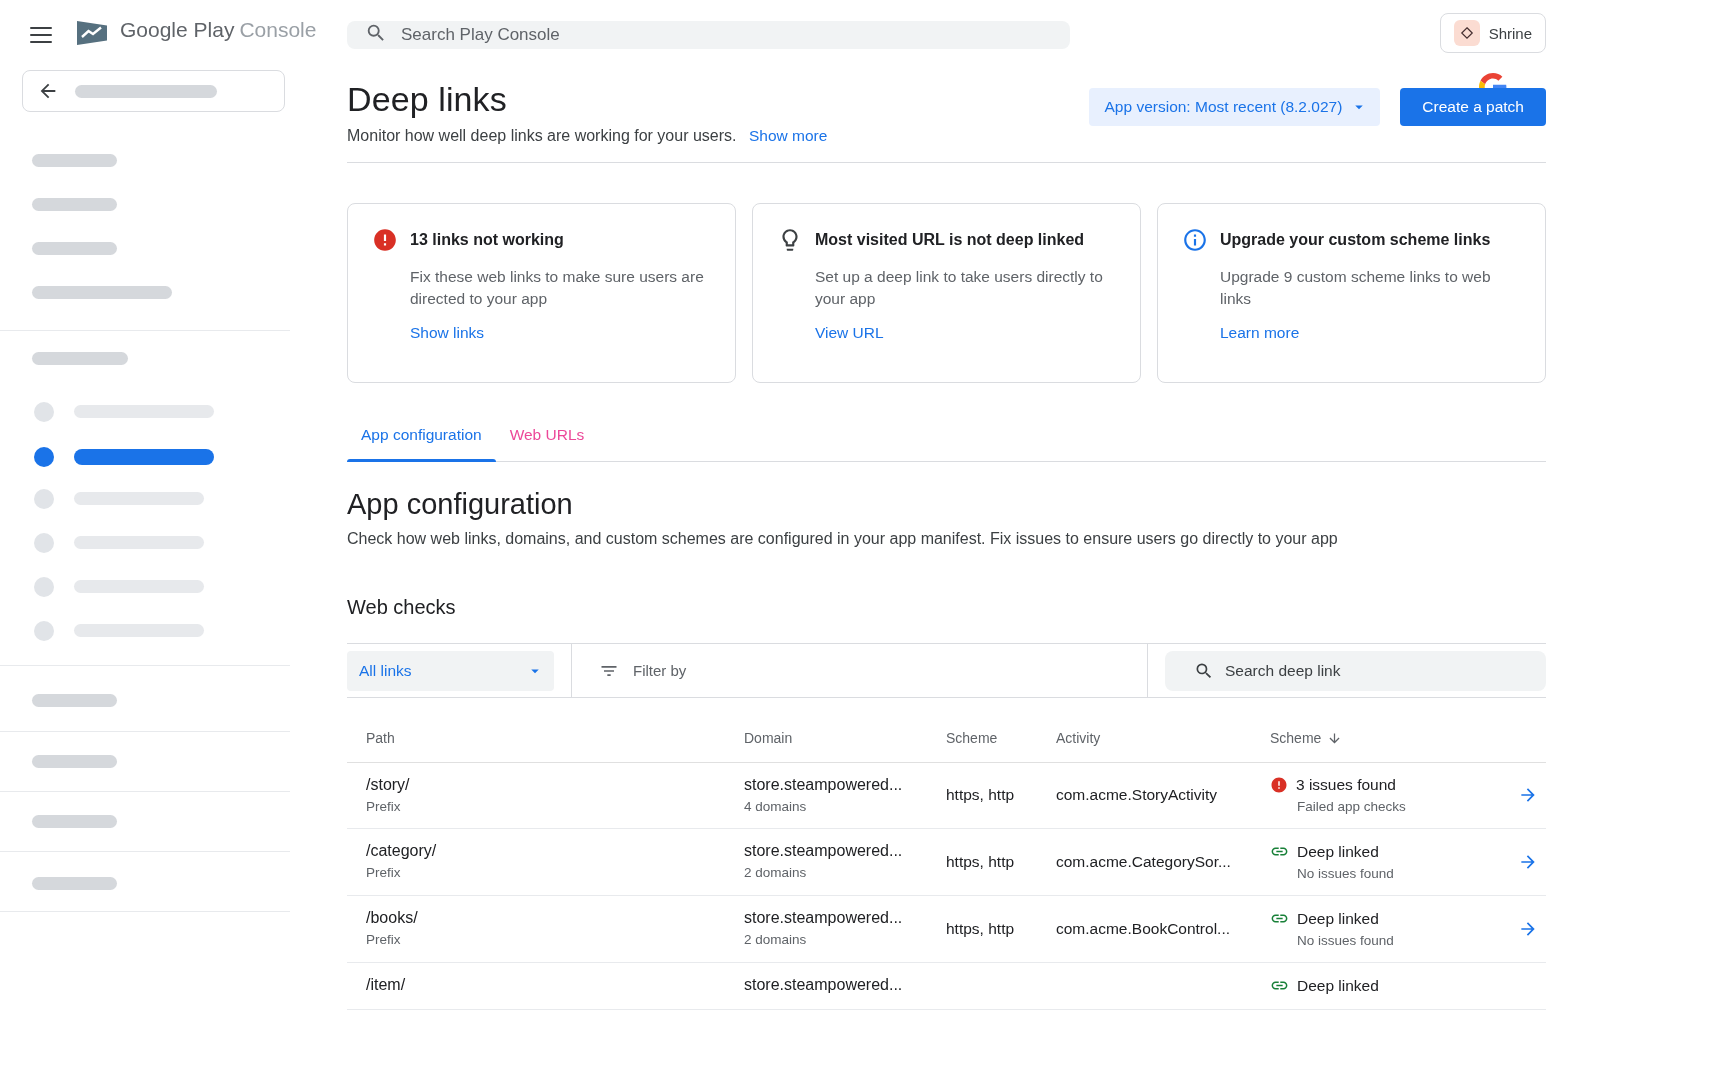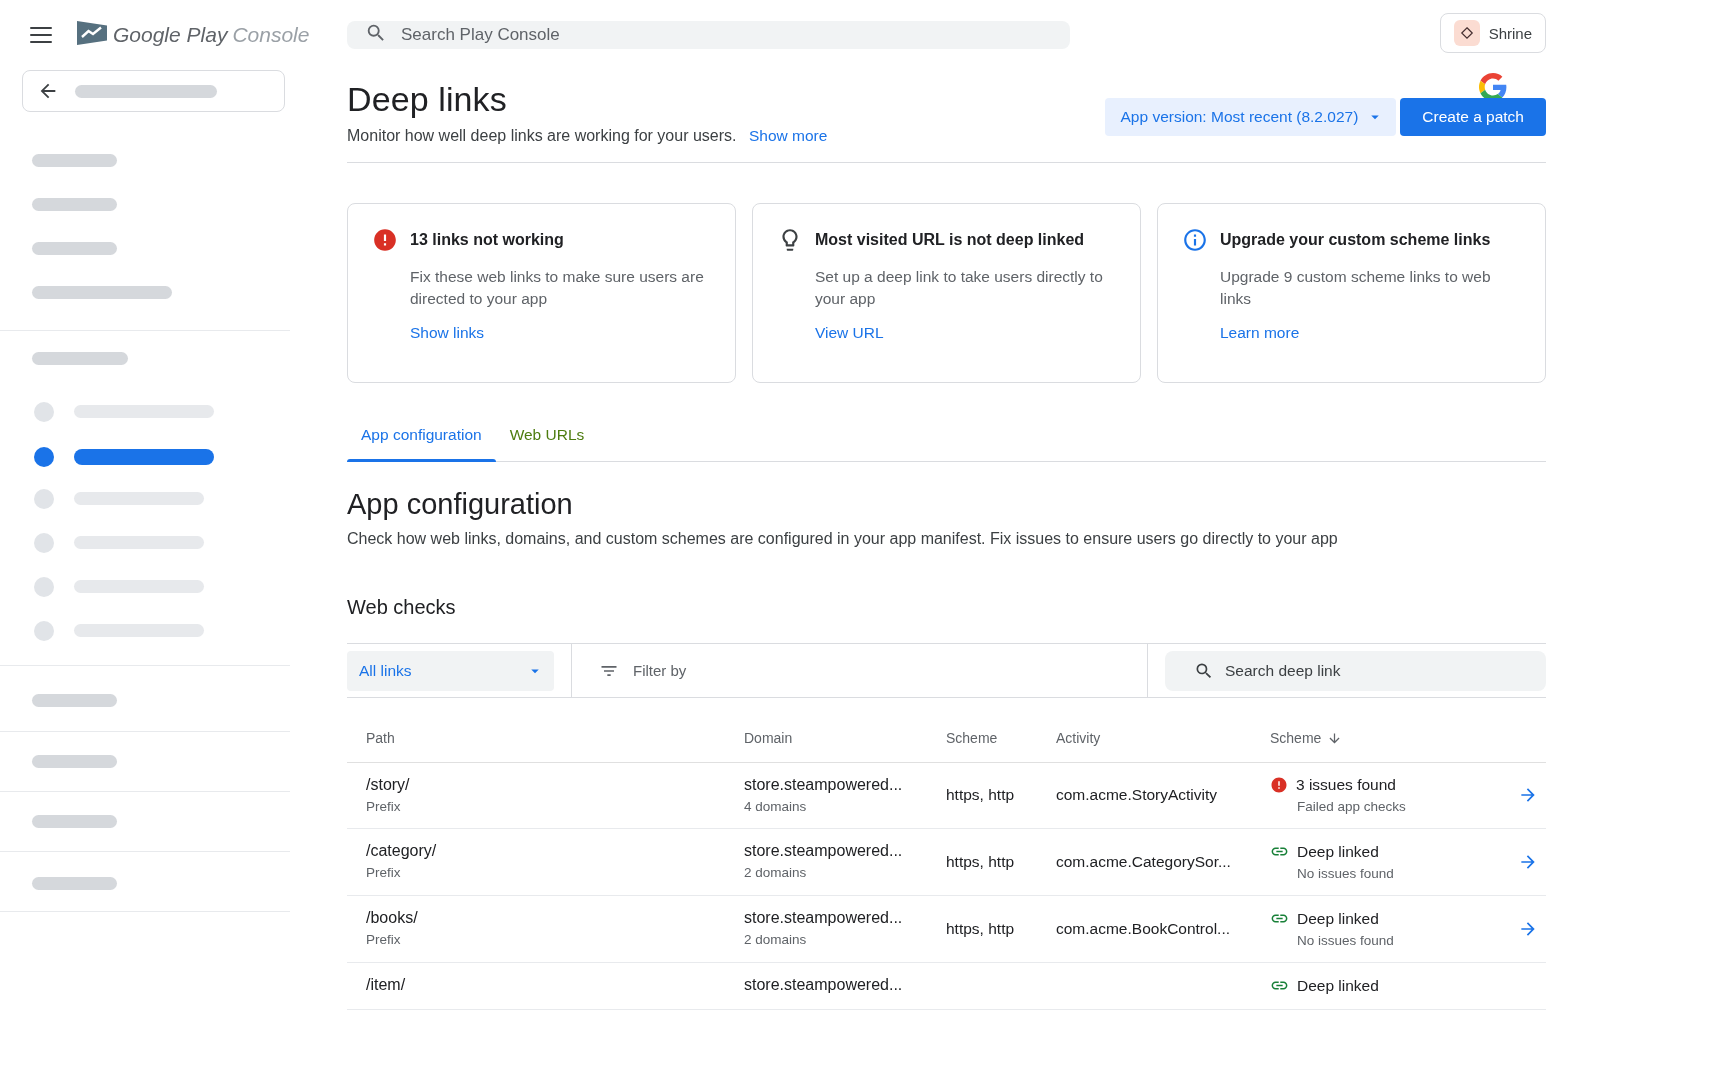--- a/index.html
+++ b/index.html
@@ -6,21 +6,21 @@
   html,body { width:1728px; height:1080px; overflow:hidden; background:#fff;
               font-family:"Liberation Sans", sans-serif; color:#202124; }
   button { font-family:inherit; border:none; background:none; cursor:pointer; }
   input { font-family:inherit; border:none; background:transparent; outline:none; }
 
   
   .topbar { height:70px; display:flex; align-items:center; }
   .topbar-left { width:347px; flex-shrink:0; display:flex; align-items:center; padding-left:30px; }
   .hamburger { display:flex; flex-direction:column; gap:5px; width:22px; margin-right:22px; padding:2px 0; }
   .hamburger span { height:2px; background:#3c4043; border-radius:1px; }
-  .logo { display:flex; align-items:center; gap:3px;font-style:italic; }
+  .logo { display:flex; align-items:flex-start; gap:10px; }
   .logo-text { font-size:21px; white-space:nowrap; }
   .logo-text .primary { color:#5f6368; }
   .logo-text .secondary { color:#9aa0a6; margin-left:5px; }
   .topbar-search { width:723px; height:28px; background:#f1f3f4; border-radius:8px;
                    display:flex; align-items:center; gap:14px; padding:0 18px; }
   .topbar-search input { flex:1; font-size:17px; color:#202124; }
   .topbar-search input::placeholder { color:#5f6368; opacity:1; }
   .topbar-right { margin-left:auto; margin-right:182px; display:flex; align-items:center; gap:20px;flex-direction:column; }
   .app-chip { height:40px; border:1px solid #dadce0; border-radius:8px; background:#fff;
               display:flex; align-items:center; gap:9px; padding:0 13px; font-size:15px; color:#3c4043; }
@@ -43,38 +43,38 @@
   .sk-div { position:absolute; left:0; width:290px; border-top:1px solid #e8eaed; }
   .sel-circle { position:absolute; width:20px; height:20px; border-radius:50%; background:#1a73e8; left:34px; }
   .sel-bar { position:absolute; left:74px; width:140px; height:16px; border-radius:8px; background:#1a73e8; }
 
   
   .page-header { display:flex; justify-content:space-between; align-items:flex-start; margin-top:8px; }
   h1.page-title { font-size:34px; font-weight:500; letter-spacing:.1px; line-height:42px; }
   .subtitle-row { margin-top:7px; font-size:16px; color:#3c4043; }
   .link { color:#1a73e8; text-decoration:none; cursor:pointer; }
   .subtitle-row .link { margin-left:8px; font-size:15.5px; }
-  .header-actions { display:flex; align-items:center; gap:4px; margin-top:20px; }
+  .header-actions { display:flex; align-items:center; gap:20px; margin-top:10px; }
   .chip-btn { height:38px; background:#e8f0fe; color:#1a73e8; font-size:15.5px; font-weight:500;
               border-radius:4px; padding:0 12px 0 16px; display:flex; align-items:center; gap:8px; }
   .primary-btn { height:38px; background:#1a73e8; color:#fff; font-size:15.5px; font-weight:500;
                  border-radius:4px; padding:0 22px; }
   .hdivider { border-top:1px solid #dadce0; margin-top:17px; }
 
   
   .cards { display:flex; gap:16px; margin-top:40px; }
   .card { flex:1; border:1px solid #dadce0; border-radius:8px; min-height:172px;
           padding:23px 24px 40px; display:flex; flex-direction:column; background:#fff; }
   .card-head { display:flex; align-items:center; gap:12px; font-size:16px; font-weight:700; }
   .card-body { margin:13px 0 0 38px; font-size:15.5px; line-height:22px; color:#5f6368; max-width:330px; }
   .card-action { margin:auto 0 0 38px; padding-top:14px; font-size:15.5px; font-weight:500; text-align:left; }
 
   
   .tabs { display:flex; margin-top:43px; border-bottom:1px solid #dadce0; }
-  .tab { position:relative; padding:0 14px 17px; font-size:15.5px; font-weight:500; color:#4d7c0f; }
+  .tab { position:relative; padding:0 14px 17px; font-size:15.5px; font-weight:500; color:#ec4899; }
   .tab.active { color:#1a73e8; }
   .tab.active::after { content:""; position:absolute; left:0; right:0; bottom:-1px; height:3px;
                        background:#1a73e8; border-radius:3px 3px 0 0; }
 
   
   h2.section-title { margin-top:26px; font-size:29px; font-weight:500; }
   .section-desc { margin-top:9px; font-size:16px; color:#3c4043; }
   h3.weblinks-title { margin-top:48px; font-size:20px; font-weight:500; }
 
   

